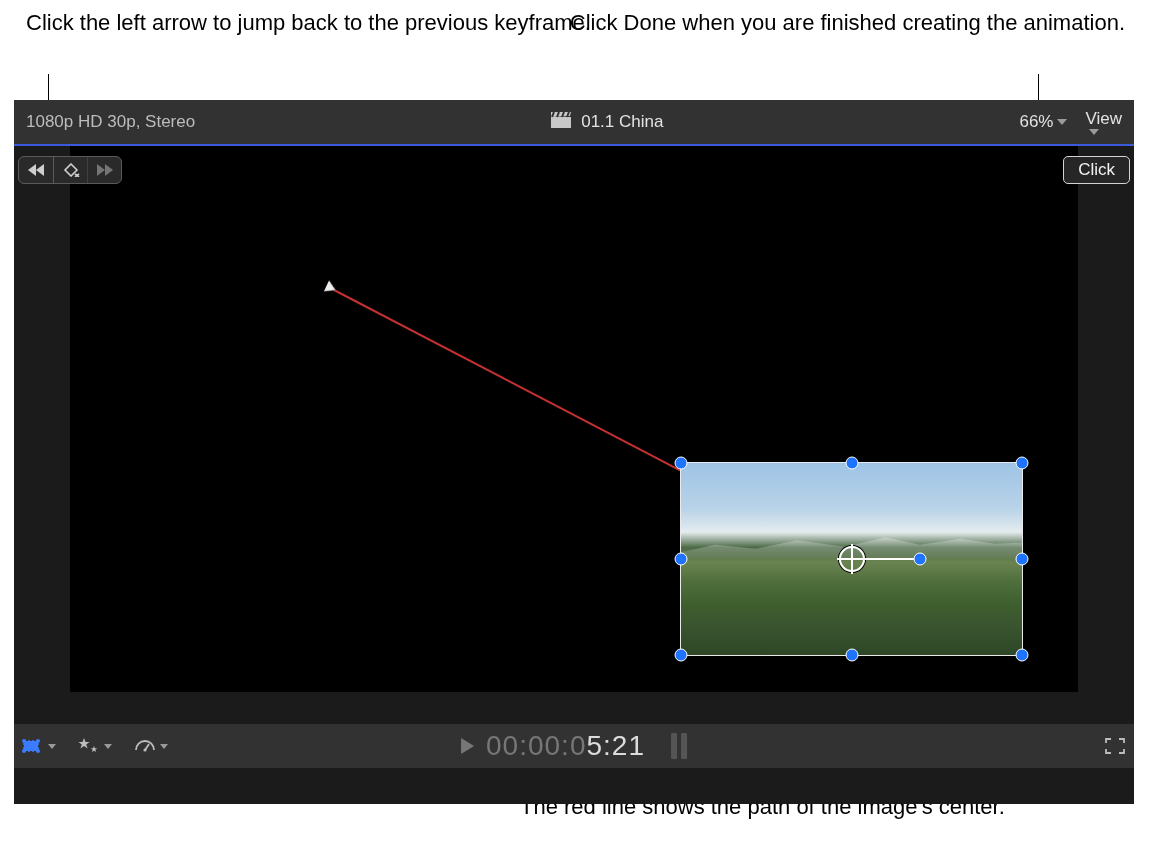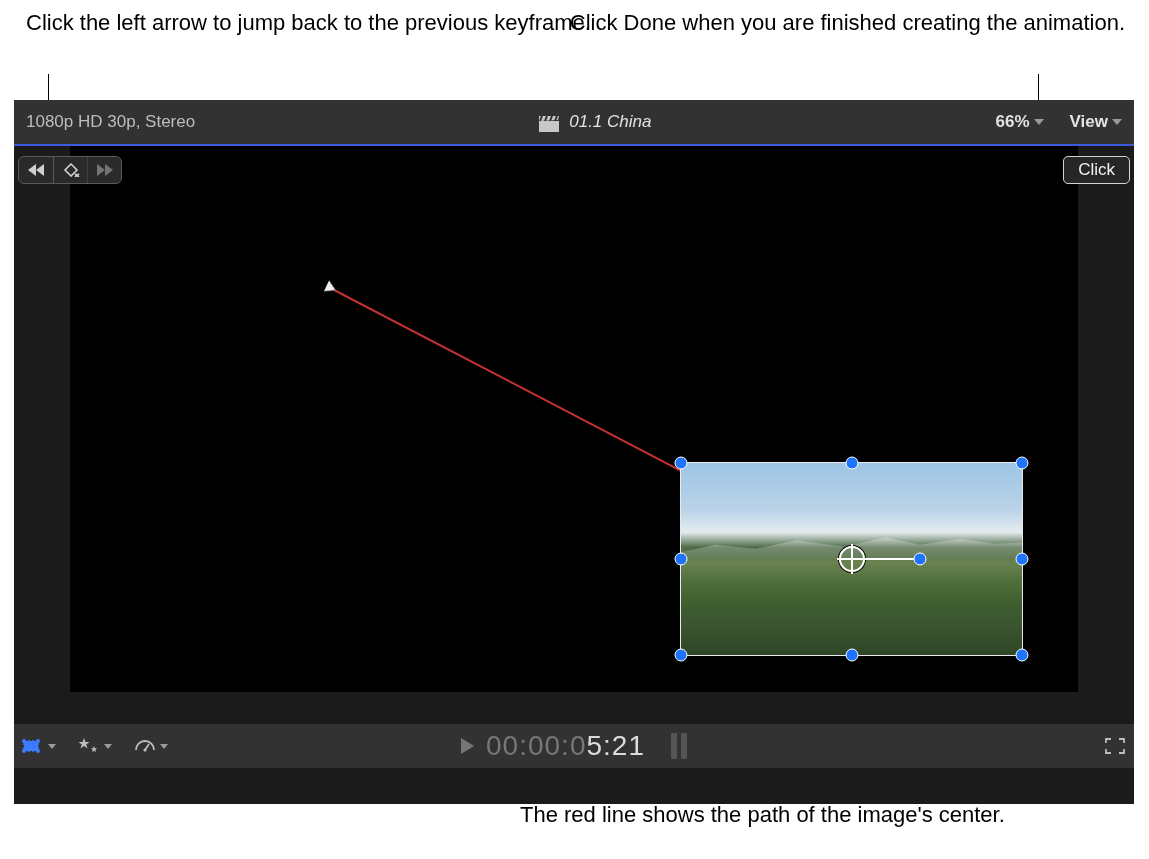--- a/index.html
+++ b/index.html
@@ -14,21 +14,21 @@
 
   
   .callout {
     position: absolute;
     font-size: 22px;
     line-height: 1.35;
     color: #000;
   }
   .callout.left { left: 26px; top: 8px; text-align: right; }
   .callout.right { right: 24px; top: 8px; text-align: right; margin-left: 15px; }
-  .callout.bottom { left: 520px; top: 792px; text-align: left; margin-top: 8px; }
+  .callout.bottom { left: 520px; top: 792px; text-align: left; }
 
   
   .leader {
     position: absolute;
     background: #000;
   }
 
   
   .viewer {
     position: absolute;
@@ -45,33 +45,31 @@
     display: flex;
     align-items: center;
     padding: 0 12px;
     font-size: 17px;
     color: #bcbcbc;
   }
   .viewer-top .left-info { flex: 0 0 auto; }
   .viewer-top .center-info {
     flex: 1 1 auto;
     display: flex;
-    align-items: flex-end;
+    align-items: flex-start;
     justify-content: center;
     gap: 10px;
     color: #e2e2e2;
-    font-style: italic;
   }
   .viewer-top .right-info {
     flex: 0 0 auto;
     display: flex;
     align-items: center;
-    gap: 26px;
+    gap: 18px;
     color: #e2e2e2;
-    font-weight: bold;
   }
   .chev-down {
     display: inline-block;
     width: 0; height: 0;
     border-left: 5px solid transparent;
     border-right: 5px solid transparent;
     border-top: 6px solid #9a9a9a;
     margin-left: 4px;
   }
 
@@ -276,21 +274,21 @@
           <line x1="18" y1="0" x2="16" y2="5" stroke="#323232" stroke-width="2"></line>
         </svg>
       </span>
       <span>01.1 China</span>
     </div>
     <div class="right-info">
       <div style="display:flex;align-items:center;">
         <span>66%</span>
         <span class="chev-down"></span>
       </div>
-      <div style="display:flex;align-items:center;">
+      <div style="display:flex;align-items:flex-start;flex-direction:column;">
         <span>View</span>
         <span class="chev-down"></span>
       </div>
     </div>
   </div>
 
   <div class="blue-rule"></div>
 
   <div class="canvas-area">
     <div class="canvas-black"></div>

